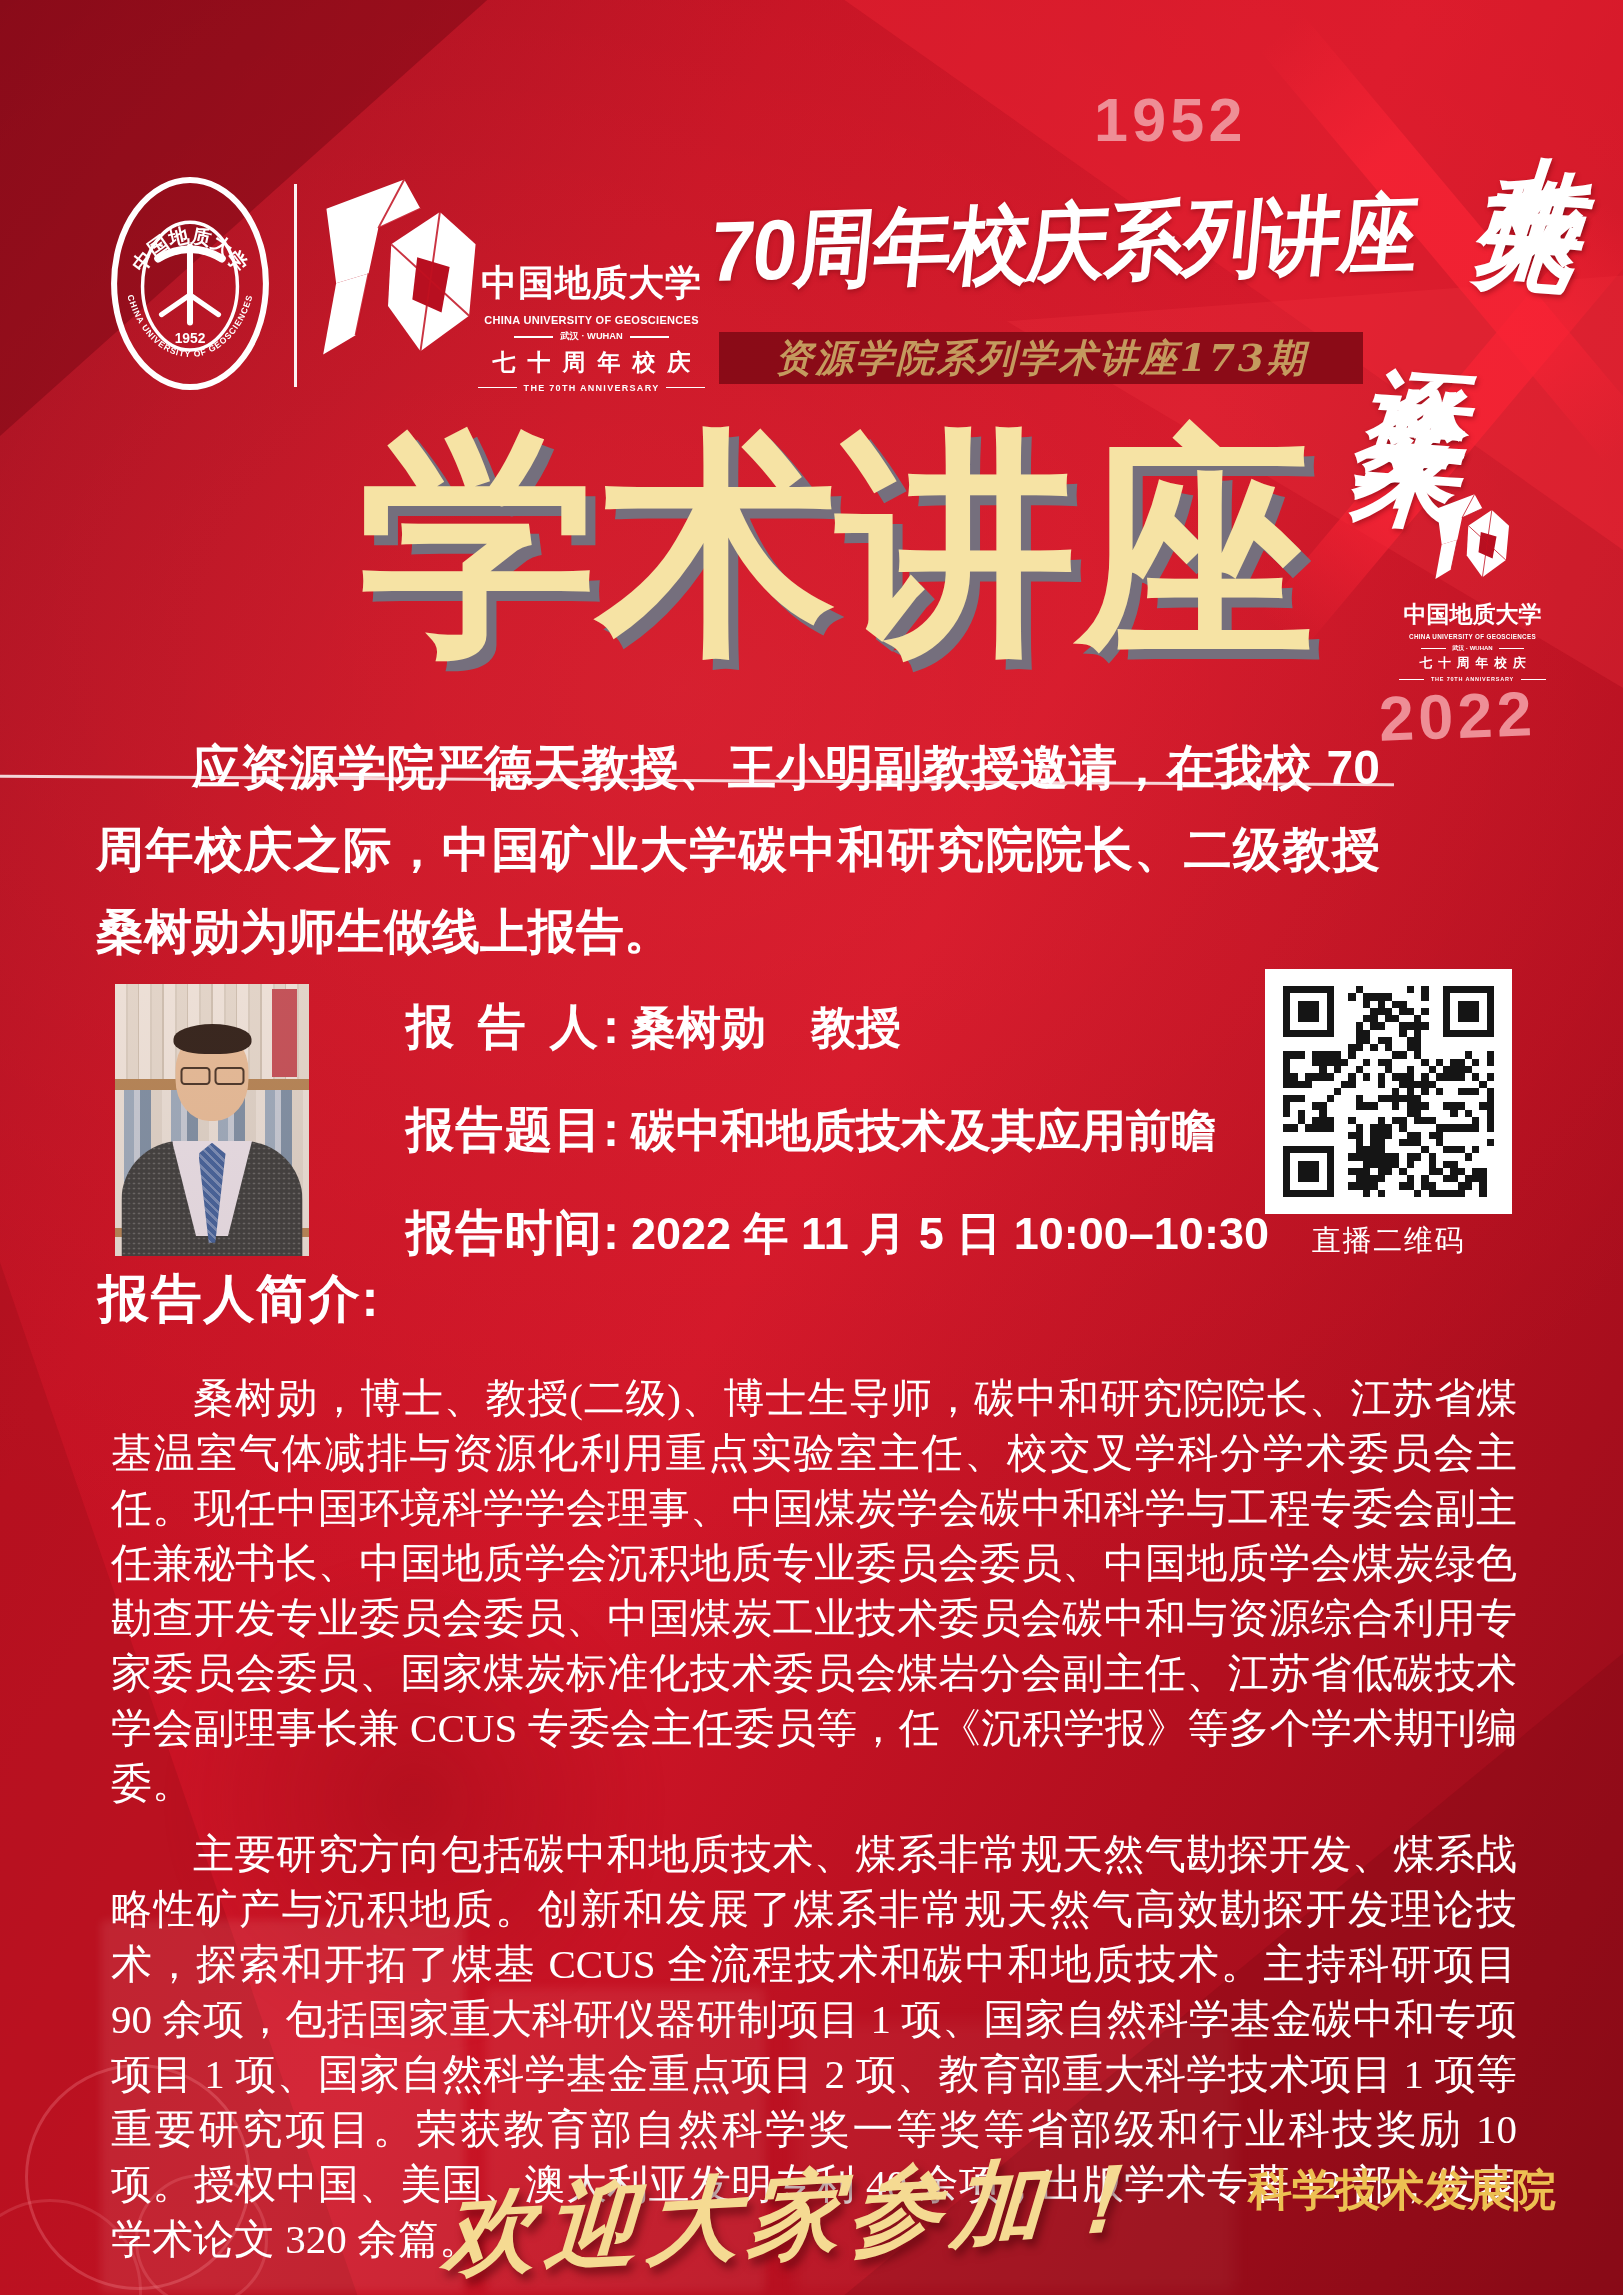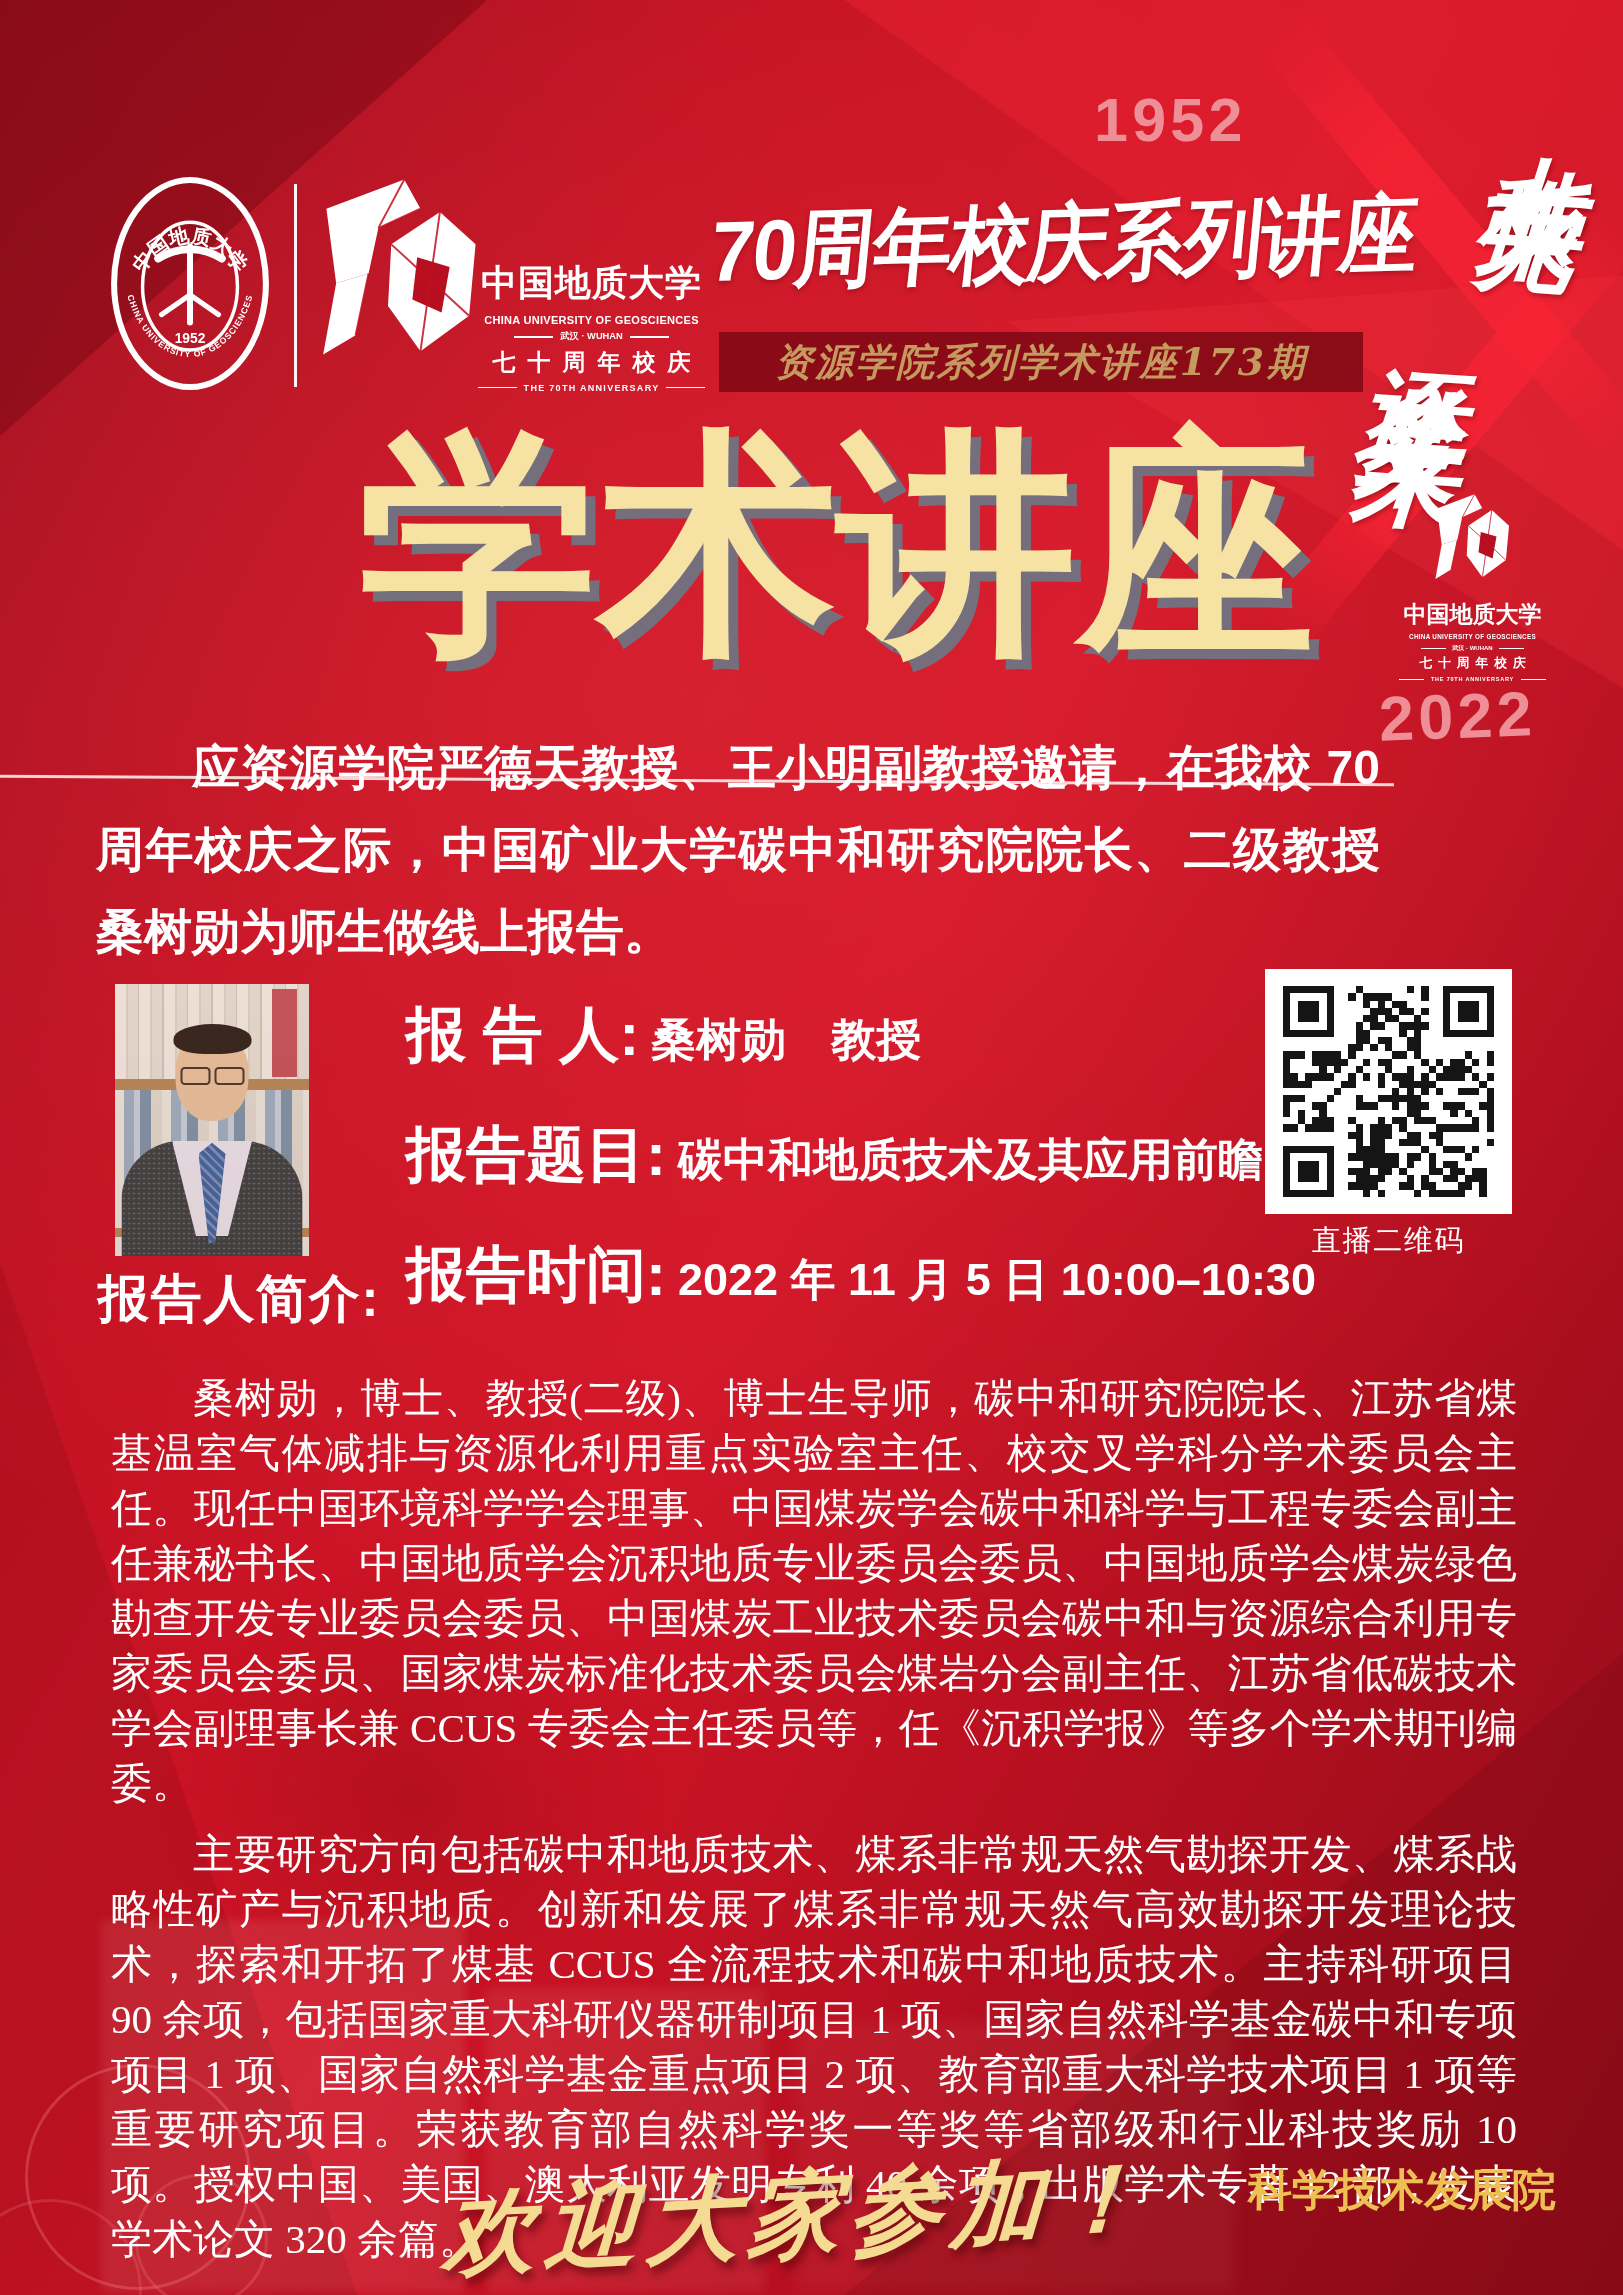--- a/index.html
+++ b/index.html
@@ -39,21 +39,21 @@
   .univ{position:absolute;left:479px;top:259px;width:225px;color:#fff;text-align:center;}
   .univ-cn{font-family:"DejaVu Serif",serif;font-weight:700;font-size:36px;white-space:nowrap;letter-spacing:0.8px;}
   .univ-en{font-weight:700;font-size:11px;margin-top:6px;letter-spacing:0.3px;white-space:nowrap;}
   .rule-row{display:flex;align-items:center;justify-content:center;gap:6.8px;margin-top:4.2px;}
   .rule-row .bar{flex:0 0 39px;height:1.7px;background:#fff;}
   .univ-loc{font-weight:700;font-size:9.3px;white-space:nowrap;}
   .univ-ann{font-weight:700;font-size:23px;letter-spacing:12px;margin:4.2px 0 1.7px 12px;white-space:nowrap;}
   .univ-en2{font-weight:700;font-size:9px;letter-spacing:1.3px;white-space:nowrap;}
 
   .series-title{position:absolute;left:716px;top:195px;font-weight:900;font-size:85px;color:#fff;white-space:nowrap;letter-spacing:-1.7px;transform:skewX(-7deg) rotate(-1.5deg) scaleX(.93);transform-origin:left top;text-shadow:0 2.5px 5px rgba(90,0,8,.35);}
-  .series-band{position:absolute;left:719px;top:332px;width:644px;height:60px;background:rgba(132,10,22,.93);display:flex;align-items:center;justify-content:center;}
+  .series-band{position:absolute;left:719px;top:332px;width:644px;height:52px;background:rgba(132,10,22,.93);display:flex;align-items:center;justify-content:center;}
   .series-band span{font-family:"DejaVu Serif",serif;font-style:italic;font-weight:700;font-size:38px;color:#c49a5e;letter-spacing:2.5px;white-space:nowrap;}
 
   .slogan{position:absolute;writing-mode:vertical-rl;color:#fff;font-family:"DejaVu Serif",serif;font-style:italic;font-weight:700;white-space:nowrap;text-shadow:1.7px 2.5px 5px rgba(90,0,10,.4);}
   .slogan-right{left:1470px;top:74px;font-size:100px;letter-spacing:13.5px;transform:rotate(4deg);}
   .slogan-left{left:1347px;top:284px;font-size:103px;letter-spacing:20px;transform:rotate(4deg);}
 
   .right-logo{position:absolute;left:1394px;top:491px;width:157px;color:#fff;text-align:center;}
   .right-logo svg{width:108px;height:110px;}
   .rl-cn{font-family:"DejaVu Serif",serif;font-weight:700;font-size:23px;white-space:nowrap;margin-top:-5px;}
   .rl-en{font-weight:700;font-size:6.3px;letter-spacing:0.3px;white-space:nowrap;margin-top:2.5px;}
@@ -77,21 +77,21 @@
   .ph-glasses{position:absolute;left:50%;top:36px;transform:translateX(-50%);width:64px;height:15px;}
   .ph-glasses::before,.ph-glasses::after{content:"";position:absolute;top:0;width:26px;height:14.4px;border:2.5px solid #4a3c2e;border-radius:4.2px;}
   .ph-glasses::before{left:0;}.ph-glasses::after{right:0;}
   .ph-body{position:absolute;left:50%;bottom:-5px;transform:translateX(-50%);width:181px;height:120px;border-radius:59px 59px 0 0;background-color:#3f4442;background-image:radial-gradient(rgba(235,235,230,.35) 0.8px,transparent 1.1px);background-size:5px 5px;}
   .ph-shirt{position:absolute;left:50%;top:0;transform:translateX(-50%);width:80px;height:95px;background:#e8e4ea;clip-path:polygon(0 0,100% 0,70% 100%,30% 100%);}
   .ph-tie{position:absolute;left:50%;top:1.7px;transform:translateX(-50%);width:27px;height:100px;background:#44679e;background-image:repeating-linear-gradient(45deg,rgba(255,255,255,.28) 0 2.5px,transparent 2.5px 6.8px);clip-path:polygon(50% 0,100% 11%,62% 100%,38% 100%,0 11%);}
   .ph-tint{position:absolute;inset:0;background:linear-gradient(rgba(190,40,50,.05),rgba(120,10,20,.08));}
 
   .talk{position:absolute;left:406px;top:995px;width:854px;display:flex;flex-direction:column;gap:39px;color:#fff;}
   .talk-row{display:flex;align-items:baseline;}
-  .talk-label{flex:0 0 213px;font-weight:700;font-size:60px;white-space:nowrap;text-align:justify;text-align-last:justify;padding-right:12px;}
+  .talk-label{flex:0 0 213px;font-weight:700;font-size:48px;white-space:nowrap;text-align:justify;text-align-last:justify;padding-right:12px;}
   .talk-value{font-weight:700;font-size:45px;white-space:nowrap;}
 
   .qr-box{position:absolute;left:1265px;top:969px;width:247px;height:245px;background:#fff;display:flex;align-items:center;justify-content:center;}
   .qr-box svg{width:211px;height:211px;}
   .qr-caption{position:absolute;left:1265px;top:1221px;width:247px;text-align:center;font-size:29px;color:#fff;letter-spacing:1.7px;}
 
   .bio-heading{position:absolute;left:98px;top:1265px;font-weight:800;font-size:51px;color:#fff;letter-spacing:1.7px;}
   .bio{position:absolute;left:95px;top:1355px;width:1438px;color:#fff;}
   .bio p{font-family:"Liberation Serif",serif;font-weight:400;font-size:41px;line-height:55px;text-align:justify;text-indent:2em;margin:16px;}
 

